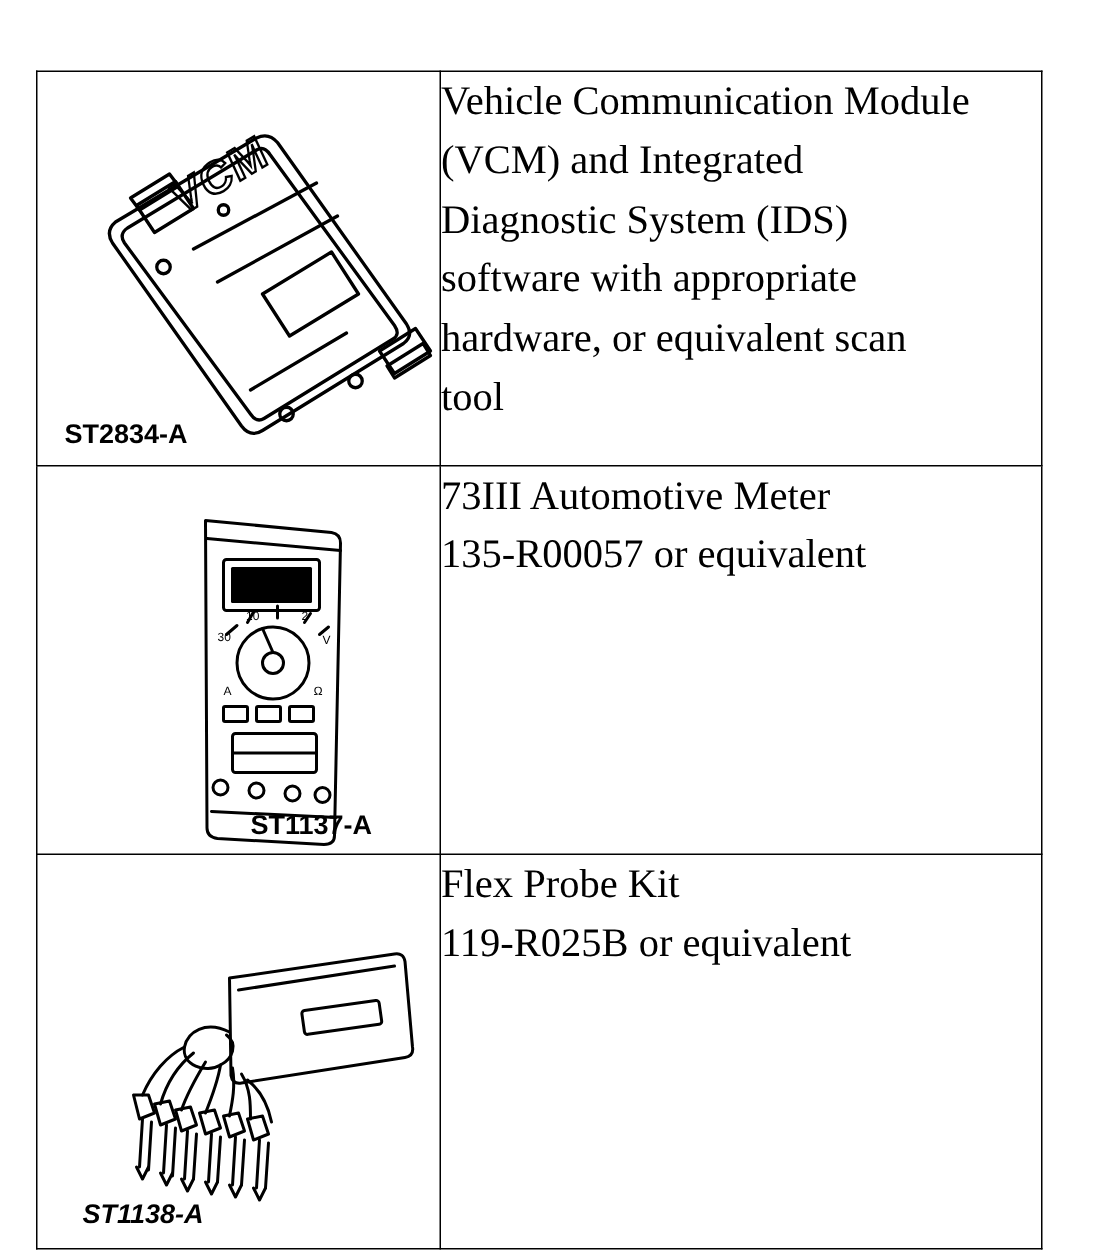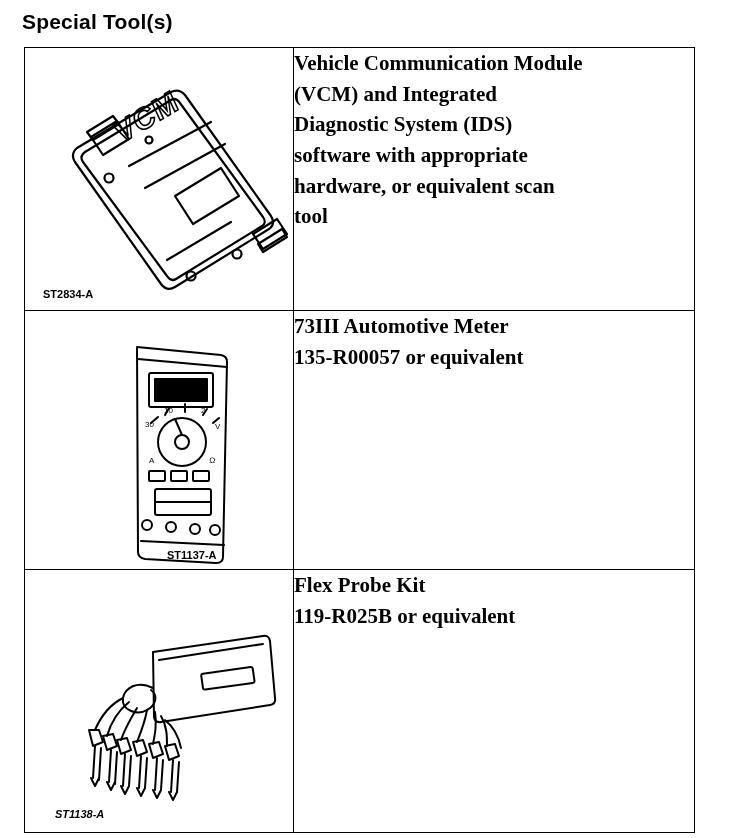--- a/index.html
+++ b/index.html
@@ -46,36 +46,35 @@
   td.img-cell {
     width: 268px;
     position: relative;
   }
   td.desc-cell {
     width: 400px;
     padding: 12px 14px 12px 14px;
   }
   .desc-text {
     font-family: "Liberation Serif", serif;
-    font-size: 21px;
+    font-size: 27px;
     line-height: 1.46;
     color: #000000;
     white-space: pre-line;
-    font-weight: bold;
   }
   .tool-fig {
     position: relative;
     width: 100%;
     height: 100%;
   }
   .caption {
     position: absolute;
     font-family: "Liberation Sans", sans-serif;
     font-weight: bold;
-    font-size: 11px;
+    font-size: 18px;
     color: #000000;
     white-space: nowrap;
   }
   
   tr.row-0 td { height: 262px; }
   tr.row-1 td { height: 258px; }
   tr.row-2 td { height: 262px; }
 
   .svg-wrap {
     position: absolute;
@@ -86,21 +85,20 @@
   }
   .cap-0 { left: 18px; bottom: 10px; }
   .cap-1 { left: 142px; bottom: 8px; }
   .cap-2 { left: 30px; bottom: 12px; font-style: italic; }
 </style>
 </head>
 <body>
 
 <div class="page">
 
-  <div class="page-title">Special Tool(s)</div>
 
   <table class="tools">
     <tbody>
 
       <tr class="row-0">
         <td class="img-cell">
           <div class="tool-fig">
             <div class="svg-wrap">
               <svg viewBox="0 0 268 262" width="268" height="262" xmlns="http://www.w3.org/2000/svg">
                 <g fill="none" stroke="#000" stroke-width="2.2" stroke-linejoin="round" stroke-linecap="round">

